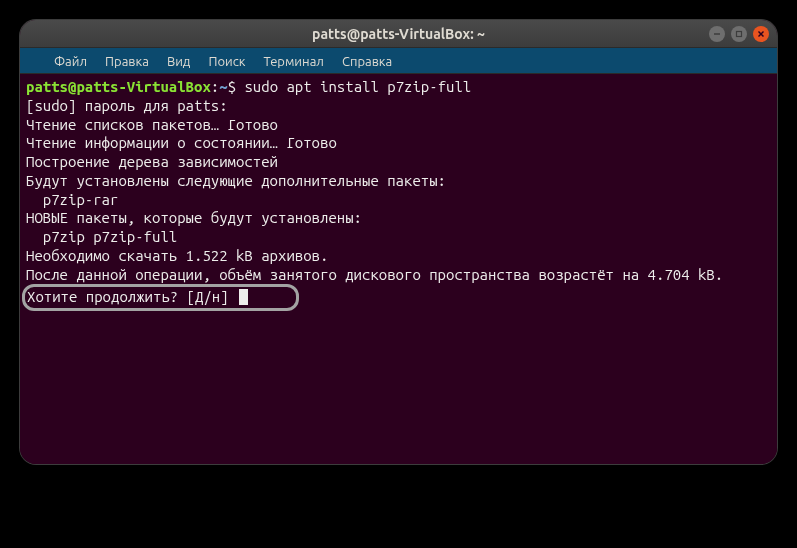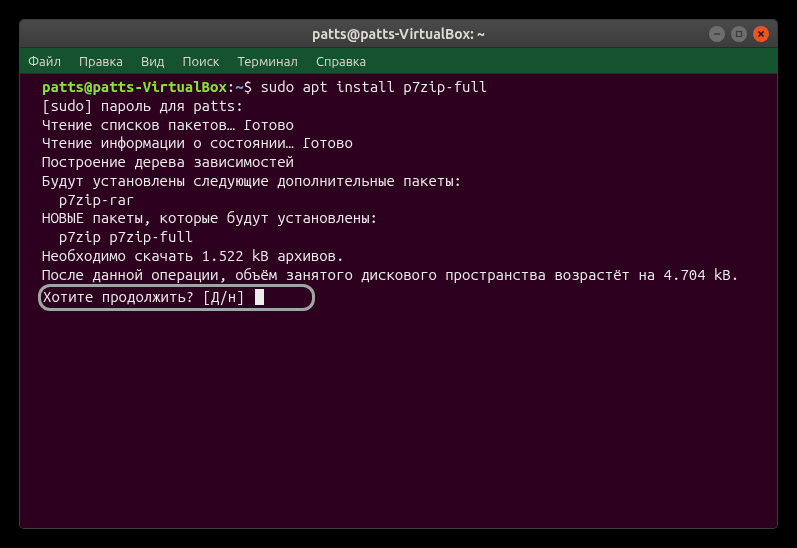--- a/index.html
+++ b/index.html
@@ -5,23 +5,23 @@
     * { margin: 0; padding: 0; box-sizing: border-box; }
     body {
       background: #000;
       width: 797px;
       height: 548px;
       font-family: "Ubuntu Mono", "DejaVu Sans Mono", monospace;
       padding: 20px;
     }
     .window {
       background: #2c001e;
-      border-radius: 4px;
+      border-radius: 16px;
       overflow: hidden;
-      height: 508px;
+      height: 444px;
       box-shadow: 0 0 0 1px #3c3c3c;
     }
     .titlebar {
       background: linear-gradient(to bottom, #4a4a4a, #3c3c3c);
       height: 28px;
       display: flex;
       align-items: center;
       justify-content: center;
       position: relative;
       border-bottom: 1px solid #2a2a2a;
@@ -45,45 +45,45 @@
       display: flex;
       align-items: center;
       justify-content: center;
       cursor: pointer;
     }
     .wc-min { background: #6e6e6e; }
     .wc-max { background: #6e6e6e; }
     .wc-close { background: #e95420; }
     .wc-btn svg { width: 8px; height: 8px; }
     .menubar {
-      background: #14532d;
+      background: #0c4a6e;
       height: 26px;
       display: flex;
       align-items: center;
-      padding: 0 0;
+      padding: 0 26px;
       gap: 2px;
       border-bottom: 1px solid #2a2a2a;
     }
     .menu-item {
       color: #dfdbd2;
       font-family: "Ubuntu", sans-serif;
       font-size: 13px;
       padding: 2px 8px;
       cursor: pointer;
     }
     .terminal {
       padding: 4px 6px;
       color: #eeeeec;
       font-size: 15px;
       line-height: 1.25;
       background: #2c001e;
       height: calc(100% - 54px);
       overflow: hidden;
     }
-    .term-line { white-space: pre-wrap; word-break: break-all; margin-left: 16px; }
+    .term-line { white-space: pre-wrap; word-break: break-all; }
     .prompt-user { color: #8ae234; font-weight: bold; }
     .prompt-colon { color: #eeeeec; }
     .prompt-path { color: #729fcf; font-weight: bold; }
     .prompt-symbol { color: #eeeeec; }
     .cmd { color: #eeeeec; }
     .highlight-box {
       display: inline-block;
       border: 3px solid #a3a3a3;
       border-radius: 12px;
       padding: 1px 48px 1px 2px;

